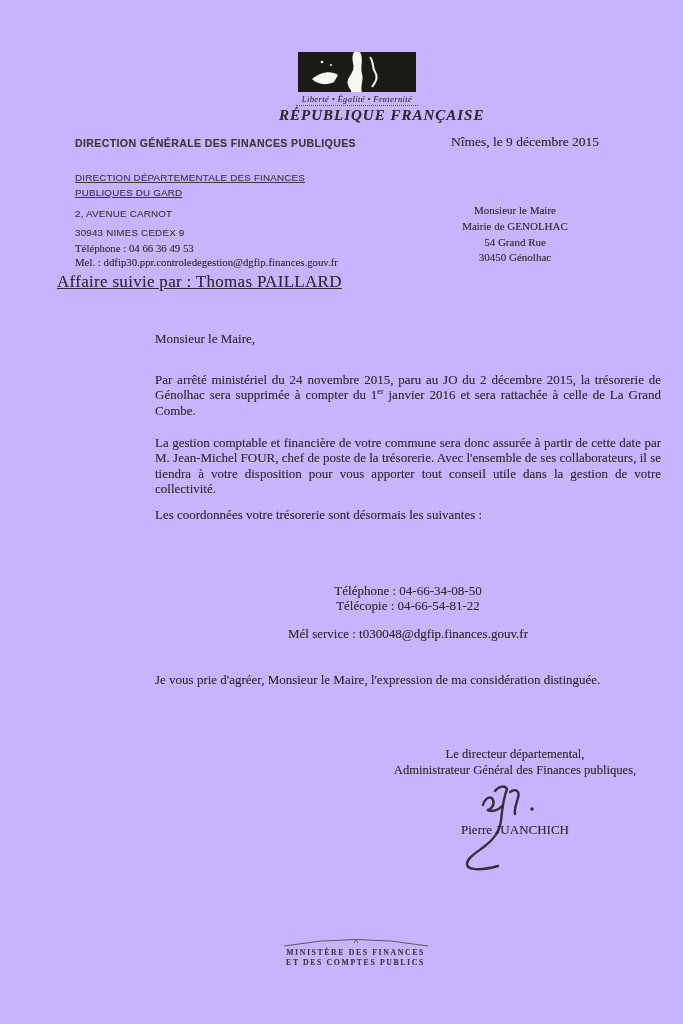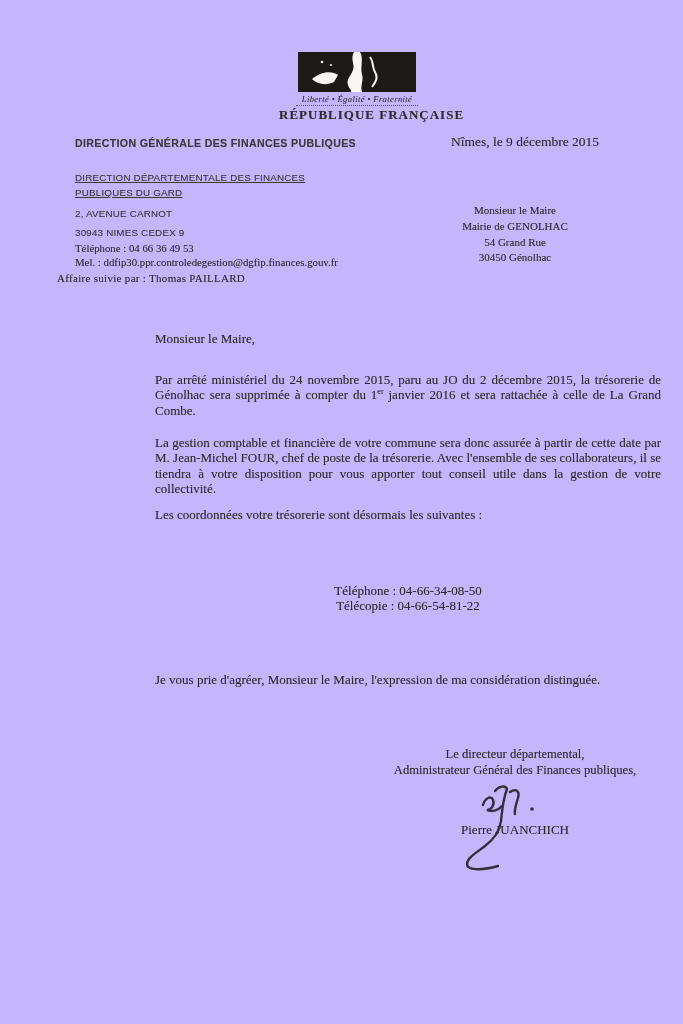--- a/index.html
+++ b/index.html
@@ -14,35 +14,35 @@
     text-shadow:0 0 .4px rgba(44,43,41,.35);
   }
   .sans{font-family:"Liberation Sans","DejaVu Sans",sans-serif;padding-left:18px;}
   .abs{position:absolute;}
 
   
   .logo{left:279px;top:52px;width:156px;text-align:center;}
   .logo svg{display:block;margin:0 auto;}
   .logo-motto{font-style:italic;font-size:8.5px;letter-spacing:.4px;margin-top:2px;color:#33322f;white-space:nowrap;}
   .logo-divider{width:122px;border-top:1px dotted #55544f;margin:1px auto 1px auto;}
-  .logo-country{font-size:13px;font-weight:bold;letter-spacing:1px;color:#2e2d2a;white-space:nowrap;}
+  .logo-country{font-size:15px;font-weight:bold;letter-spacing:1px;color:#2e2d2a;white-space:nowrap;font-style:italic;}
 
   
   .org-title{left:57px;top:137px;font-weight:bold;font-size:10.6px;letter-spacing:.35px;color:#3b3a37;white-space:nowrap;}
   .dateline{left:451px;top:134px;font-size:13.5px;white-space:nowrap;}
 
   
   .sender{left:57px;top:170px;font-size:9.8px;color:#3b3a37;letter-spacing:.2px;}
   .sender .dept{line-height:15px;text-decoration:underline;}
   .sender .street{margin-top:8px;}
   .sender .city{margin-top:8px;}
   .sender .serifline{font-family:"Liberation Serif","DejaVu Serif",serif;font-size:10.8px;letter-spacing:0;color:#2c2b29;}
   .sender .phone{margin-top:4px;}
   .sender .email{margin-top:2px;}
-  .handled{left:57px;top:272px;font-size:11px;letter-spacing:.3px;}
+  .handled{left:57px;top:272px;font-size:17px;letter-spacing:.3px;text-decoration:underline;}
 
   
   .recipient{left:430px;top:203px;width:170px;text-align:center;font-size:11px;line-height:15.8px;}
 
   
   .salutation{left:155px;top:331px;font-size:13px;}
   .para{left:155px;width:506px;font-size:13px;line-height:15.3px;text-align:justify;}
   .para1{top:372px;}
   .para2{top:435px;}
   .para3{top:507px;text-align:left;}
@@ -109,33 +109,42 @@
   <div class="abs para para2">La gestion comptable et financière de votre commune sera donc assurée à partir de cette date par M. Jean-Michel FOUR, chef de poste de la trésorerie. Avec l'ensemble de ses collaborateurs, il se tiendra à votre disposition pour vous apporter tout conseil utile dans la gestion de votre collectivité.</div>
 
   <div class="abs para para3">Les coordonnées votre trésorerie sont désormais les suivantes :</div>
 
 
   <div class="abs centerblock treasury-tel">
     <div>Téléphone : 04-66-34-08-50</div>
     <div>Télécopie : 04-66-54-81-22</div>
   </div>
 
+  <div class="abs centerblock treasury-email">Mél service : t030048@dgfip.finances.gouv.fr</div>
 
   <div class="abs para centerblock closing" style="text-align:justify;">Je vous prie d'agréer, Monsieur le Maire, l'expression de ma considération distinguée.</div>
 
   <div class="abs sig-title">
     <div>Le directeur départemental,</div>
     <div>Administrateur Général des Finances publiques,</div>
   </div>
 
   <svg class="abs sig-scribble" width="115" height="95" viewBox="0 0 115 95">
     <g stroke="#1f1e1c" stroke-width="2.4" fill="none" stroke-linecap="round" opacity="0.88">
       <path d="M45 12 C49 7 55 6 57 10 C53 20 52 32 51 42 C50 52 44 60 35 67 C26 74 17 79 17 85 C17 91 30 92 48 87"></path>
       <path d="M33 26 C35 19 41 16 43 21 C45 26 41 31 37 31 C41 33 48 32 52 27"></path>
       <path d="M60 13 C66 9 70 12 68 19 C66 26 64 30 65 35"></path>
     </g>
     <circle cx="82" cy="30" r="1.8" fill="#1f1e1c" opacity="0.88"></circle>
   </svg>
 
   <div class="abs sig-name">Pierre JUANCHICH</div>
 
+  <div class="abs footer">
+    <svg width="160" height="11" viewBox="0 0 160 11">
+      <path d="M8 10 Q80 -3 152 10" stroke="#5a5954" stroke-width="1" fill="none"></path>
+      <path d="M78 7 L80 3 L82 7" stroke="#5a5954" stroke-width="0.9" fill="none"></path>
+    </svg>
+    <div class="footer-line">MINISTÈRE DES FINANCES</div>
+    <div class="footer-line">ET DES COMPTES PUBLICS</div>
+  </div>
 
 </div>
 
 </body></html>

